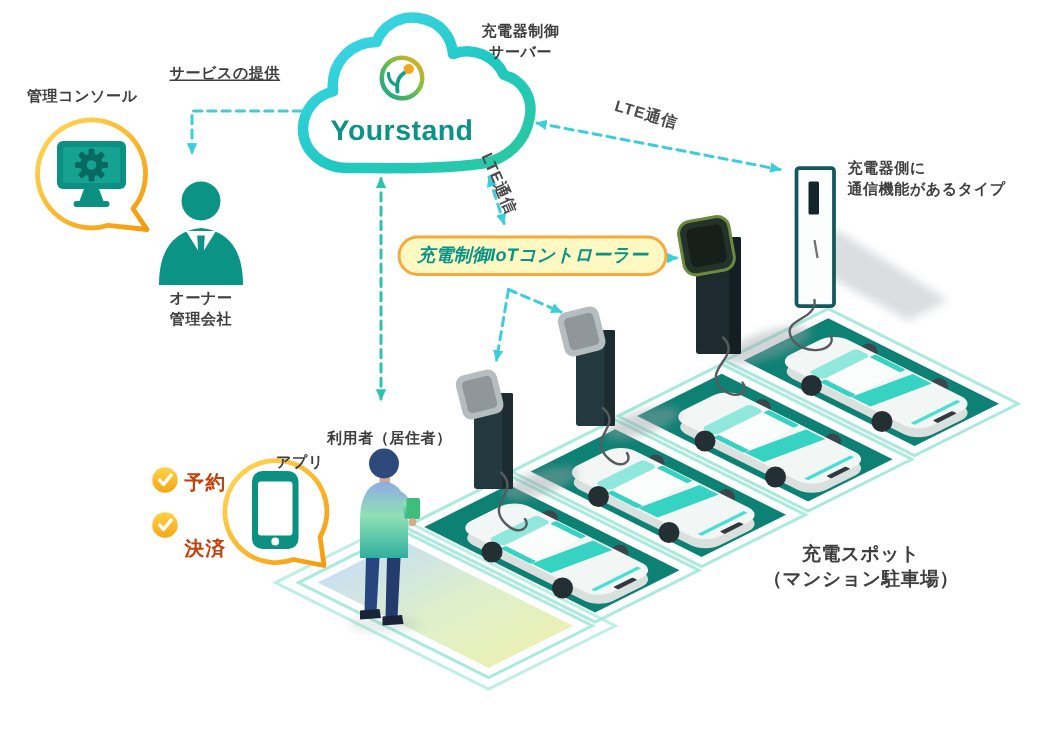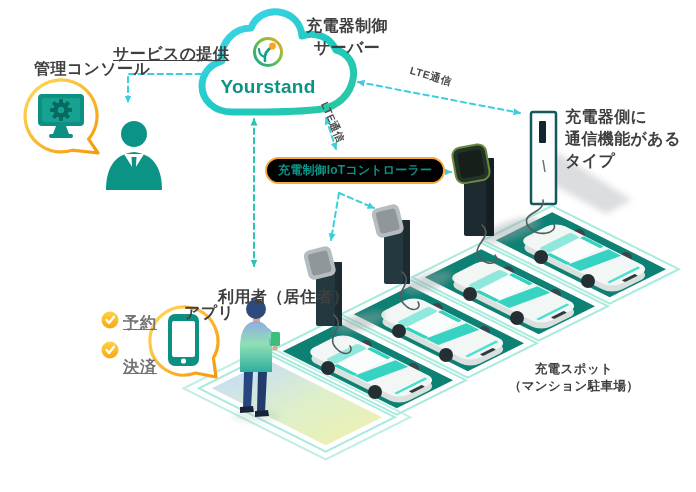--- a/index.html
+++ b/index.html
@@ -1,27 +1,27 @@
 <!DOCTYPE html>
 <html><head>
 <meta charset="utf-8">
 <style>
   html,body{margin:0;padding:0;background:#fff;}
   #stage{position:relative;width:696px;height:492px;background:#fff;overflow:hidden;
          font-family:"Liberation Sans","DejaVu Sans",sans-serif;color:#3f3f3f;}
   #scene{position:absolute;left:0;top:0;}
-  .lbl{position:absolute;font-size:16px;font-weight:600;line-height:1.38;letter-spacing:.4px;
+  .lbl{position:absolute;font-size:10px;font-weight:600;line-height:1.38;letter-spacing:.4px;
        color:#3f3f3f;white-space:pre-line;}
   .lbl.center{text-align:center;}
   .lte{position:absolute;font-size:10.5px;font-weight:700;color:#4a4a4a;letter-spacing:.6px;
        transform-origin:0 0;white-space:nowrap;}
-  .iot-box{position:absolute;left:265px;top:157px;background:#000000;border:2.5px solid #F6AA3C;
+  .iot-box{position:absolute;left:265px;top:157px;background:#fef9c3;border:2.5px solid #F6AA3C;
        border-radius:15px;padding:3px 11px;font-size:12px;font-weight:700;color:#0A9488;
-       letter-spacing:.2px;white-space:nowrap;}
-  .feat{position:absolute;font-size:16px;font-weight:700;color:#737373;letter-spacing:1px;text-decoration:underline;}
+       letter-spacing:.2px;white-space:nowrap;font-style:italic;}
+  .feat{position:absolute;font-size:13px;font-weight:700;color:#c2410c;letter-spacing:1px;}
 </style>
 </head>
 <body>
 
 <div id="stage">
 
 <svg id="scene" width="696" height="492" viewBox="0 0 696 492">
   <defs>
     <linearGradient id="cloudg" x1="0" y1="0" x2="1" y2="1">
       <stop offset="0" stop-color="#46D8F2"></stop>
@@ -228,22 +228,24 @@
     <path d="M326,118 L336,149" stroke="#3DCEDC" marker-start="url(#mC)" marker-end="url(#mC)"></path>
     <path d="M358,82 L520,113" stroke="#3DCEDC" marker-start="url(#mC)" marker-end="url(#mC)"></path>
     <path d="M418,172 L451,172" stroke="#3DCEDC" marker-end="url(#mC)"></path>
     <path d="M339,193 L331,240" stroke="#3DCEDC" marker-end="url(#mC)"></path>
     <path d="M339,193 L374,208" stroke="#3DCEDC" marker-end="url(#mC)"></path>
   </g>
 </svg>
 
 <div class="lbl center" style="left:303px;top:15px;width:88px;">充電器制御
 サーバー</div>
-<div class="lbl" style="left:18px;top:58px;margin-left:16px;">管理コンソール</div>
+<div class="lbl" style="left:18px;top:58px;">管理コンソール</div>
 <div class="lbl" style="left:113px;top:43px;text-decoration:underline;">サービスの提供</div>
+<div class="lbl center" style="left:96px;top:193px;width:76px;">オーナー
+管理会社</div>
 <div class="iot-box"><span>充電制御IoTコントローラー</span></div>
 <div class="lte" style="left:330px;top:100px;transform:rotate(66deg);">LTE通信</div>
 <div class="lte" style="left:412px;top:64px;transform:rotate(16deg);">LTE通信</div>
 <div class="lbl" style="left:565px;top:106px;">充電器側に
 通信機能があるタイプ</div>
 <div class="lbl" style="left:184px;top:286px;margin-top:16px;">アプリ</div>
 <div class="lbl" style="left:218px;top:286px;">利用者（居住者）</div>
 <div class="feat" style="left:123px;top:313px;">予約</div>
 <div class="feat" style="left:123px;top:357px;">決済</div>
 <div class="lbl center" style="left:478px;top:361px;width:192px;font-size:12.5px;">充電スポット

